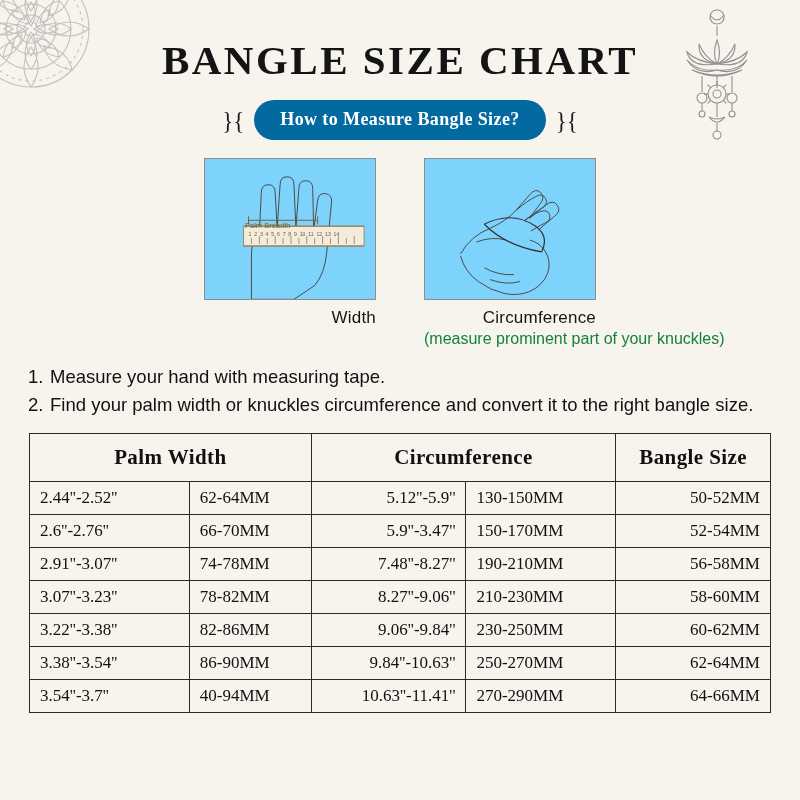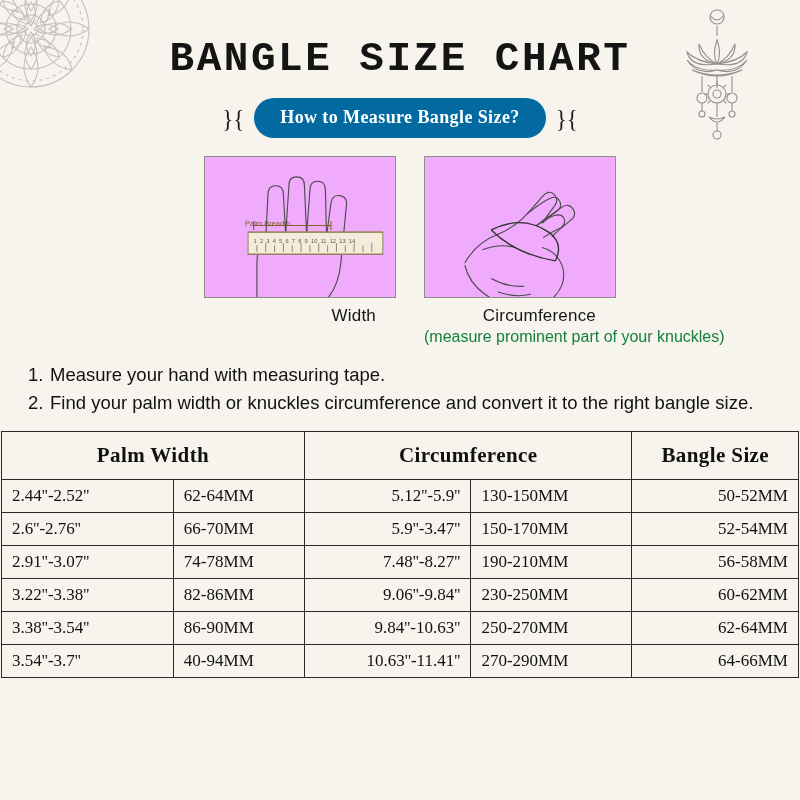--- a/index.html
+++ b/index.html
@@ -25,21 +25,21 @@
     position: absolute;
     top: 4px; right: 28px;
     width: 110px; height: 150px;
     opacity: .75;
     pointer-events: none;
   }
 
   
   .title {
     text-align: center;
-    font-family: Liberation Mono, monospace;
+    font-family: Liberation Serif, serif;
     font-weight: bold;
     font-size: 41px;
     letter-spacing: 2.5px;
     margin: 36px 0 0 0;
     color: #141414;
   }
 
   
   .banner-row {
     display: flex;
@@ -69,23 +69,23 @@
 
   
   .panels {
     display: flex;
     justify-content: center;
     gap: 48px;
     margin-top: 18px;
   }
   .panel-wrap { width: 172px; }
   .panel {
-    width: 192px; height: 142px;
+    width: 172px; height: 142px;
     border: 1px solid #8d8d8d;
-    background: #f0abfc;
+    background: #7dd3fc;
     position: relative;
     overflow: hidden;
     padding-left: 32px;
   }
   .panel svg { position: absolute; inset: 0; }
   .panel-caption {
     text-align: right;
     font-size: 17px;
     margin-top: 8px;
     color: #161616;
@@ -119,21 +119,21 @@
     color: #121212;
     margin-bottom: 2px;
   }
   .step-num { width: 22px; flex: none; }
   .step-text { flex: 1; }
 
   
   table {
     border-collapse: collapse;
     margin: 14px auto 0;
-    width: 798px;
+    width: 742px;
     font-family: "Liberation Serif", serif;
   }
   th, td {
     border: 1px solid #2a2a2a;
     padding: 6px 10px;
     font-size: 17px;
     color: #111;
   }
   thead th {
     font-size: 21px;
@@ -358,20 +358,27 @@
       <td class="c5">52-54MM</td>
     </tr>
     <tr>
       <td>2.91''-3.07''</td>
       <td>74-78MM</td>
       <td class="c3">7.48''-8.27''</td>
       <td>190-210MM</td>
       <td class="c5">56-58MM</td>
     </tr>
     <tr>
+      <td>3.07''-3.23''</td>
+      <td>78-82MM</td>
+      <td class="c3">8.27''-9.06''</td>
+      <td>210-230MM</td>
+      <td class="c5">58-60MM</td>
+    </tr>
+    <tr>
       <td>3.22''-3.38''</td>
       <td>82-86MM</td>
       <td class="c3">9.06''-9.84''</td>
       <td>230-250MM</td>
       <td class="c5">60-62MM</td>
     </tr>
     <tr>
       <td>3.38''-3.54''</td>
       <td>86-90MM</td>
       <td class="c3">9.84''-10.63''</td>

